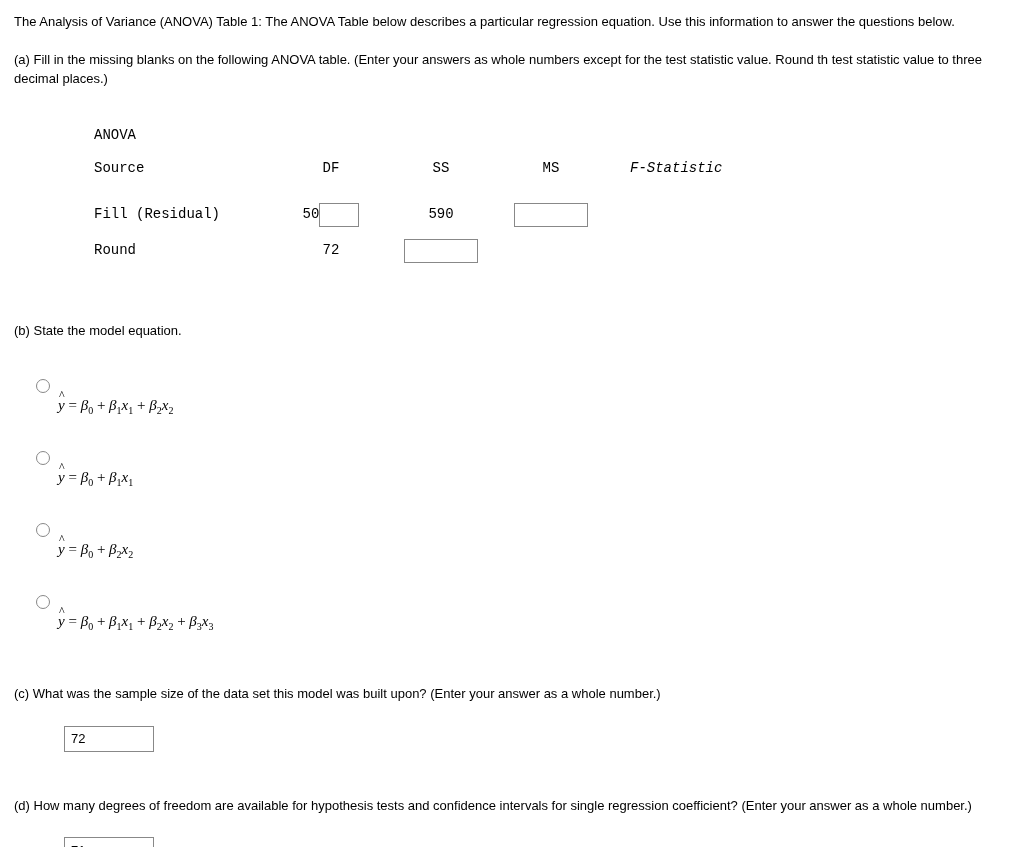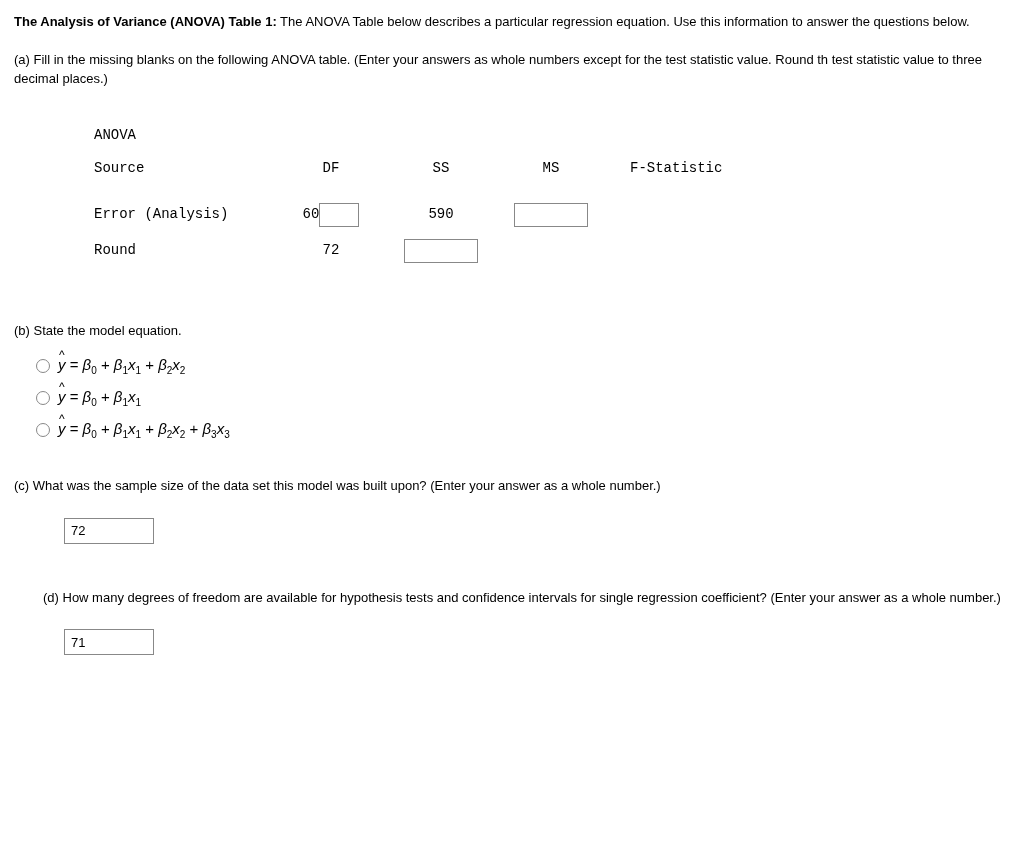--- a/index.html
+++ b/index.html
@@ -5,41 +5,41 @@
     * { box-sizing: border-box; }
     body {
       margin: 0;
       padding: 12px 14px;
       font-family: Verdana, Geneva, sans-serif;
       font-size: 13px;
       color: #000;
       background: #fff;
       line-height: 1.5;
     }
-    .bold { font-weight: bold; }
+    .bold { font-weight: normal; }
     .para { margin-bottom: 18px; }
     .anova-block {
       margin-left: 72px;
       margin-top: 30px;
       margin-bottom: 50px;
     }
     .anova-table {
       border-collapse: collapse;
     }
     .anova-table td {
       font-family: "Courier New", Courier, monospace;
       font-size: 14px;
       padding: 6px 8px;
       vertical-align: middle;
       margin-top: 32px;
     }
     .anova-table td.col-src { width: 190px; text-align: left; }
     .anova-table td.col-val { width: 110px; text-align: center; }
     .anova-table td.col-fstat { width: 160px; text-align: left; padding-left: 24px;}
-    .italic { }
+    .italic { font-style: italic; }
     input.blank {
       font-family: "Courier New", Courier, monospace;
       font-size: 14px;
       width: 74px;
       height: 24px;
       border: 1px solid #888;
       background: #fff;
       text-align: left;
       padding: 2px 4px;
     }
@@ -56,45 +56,46 @@
     }
     .radio-circle {
       width: 14px;
       height: 14px;
       border: 1px solid #888;
       border-radius: 50%;
       flex: 0 0 auto;
       cursor: pointer;
     }
     .equation {
-      font-family: Liberation Sans, sans-serif;
+      font-family: Liberation Serif, serif;
       font-size: 15px;
+      margin-top: 40px;
     }
     .equation .hat { position: relative; display: inline-block; }
     .equation .hat::before {
       content: "^";
       position: absolute;
       top: -8px;
       left: 1px;
       font-size: 12px;
     }
     .equation i { font-style: italic; }
     .equation sub { font-size: 10px; }
-    .question-c { margin-top: 34px; margin-bottom: 22px; }
+    .question-c { margin-top: 50px; margin-bottom: 22px; }
     .answer-input-block { margin-left: 50px; margin-top: 8px; margin-bottom: 8px;}
     input.answer {
       font-family: Verdana, Geneva, sans-serif;
       font-size: 13px;
       width: 90px;
       height: 26px;
       border: 1px solid #888;
       padding: 3px 6px;
       text-align: left;
     }
-    .question-d { margin-top: 44px; margin-bottom: 22px; margin-left: 29px; }
+    .question-d { margin-top: 44px; margin-bottom: 22px; }
   </style>
 </head>
 <body>
 
 <div class="para">
   <span class="bold">The Analysis of Variance (ANOVA) Table 1:</span><span> The ANOVA Table below describes a particular regression equation. Use this information to answer the questions below.</span>
 </div>
 
 <div class="para">(a) Fill in the missing blanks on the following ANOVA table. (Enter your answers as whole numbers except for the test statistic value. Round th test statistic value to three decimal places.)</div>
 
@@ -112,24 +113,24 @@
       <td class="col-src">Source</td>
       <td class="col-val">DF</td>
       <td class="col-val">SS</td>
       <td class="col-val">MS</td>
       <td class="col-fstat italic"><span class="italic">F-Statistic</span></td>
     </tr>
     <tr>
           <td colspan="5" style="height:6px;"></td>
         </tr>
     <tr>
-      <td class="col-src">Error (Analysis)</td>
+      <td class="col-src">Fill (Residual)</td>
       <td class="col-val">
         <span class="df-cell">
-          <span class="df-prefix">60</span>
+          <span class="df-prefix">50</span>
               <input class="blank blank-sm" value="" style="">
         </span>
       </td>
       <td class="col-val">590</td>
       <td class="col-val"><input class="blank" value="" style=""></td>
       <td class="col-fstat"></td>
     </tr>
     <tr>
       <td class="col-src">Round</td>
       <td class="col-val">72</td>
@@ -152,20 +153,26 @@
   </div>
   <div class="radio-row">
     <div class="radio-circle"></div>
     <div class="equation">
       <span class="hat"><i>y</i></span> = <i>β</i><sub>0</sub> + <i>β</i><sub>1</sub><i>x</i><sub>1</sub>
     </div>
   </div>
   <div class="radio-row">
     <div class="radio-circle"></div>
     <div class="equation">
+      <span class="hat"><i>y</i></span> = <i>β</i><sub>0</sub> + <i>β</i><sub>2</sub><i>x</i><sub>2</sub>
+    </div>
+  </div>
+  <div class="radio-row">
+    <div class="radio-circle"></div>
+    <div class="equation">
       <span class="hat"><i>y</i></span> = <i>β</i><sub>0</sub> + <i>β</i><sub>1</sub><i>x</i><sub>1</sub> + <i>β</i><sub>2</sub><i>x</i><sub>2</sub> + <i>β</i><sub>3</sub><i>x</i><sub>3</sub>
     </div>
   </div>
 </div>
 
 <div class="question-c">(c) What was the sample size of the data set this model was built upon? (Enter your answer as a whole number.)</div>
 <div class="answer-input-block">
   <input class="answer" value="72" style="">
 </div>
 

